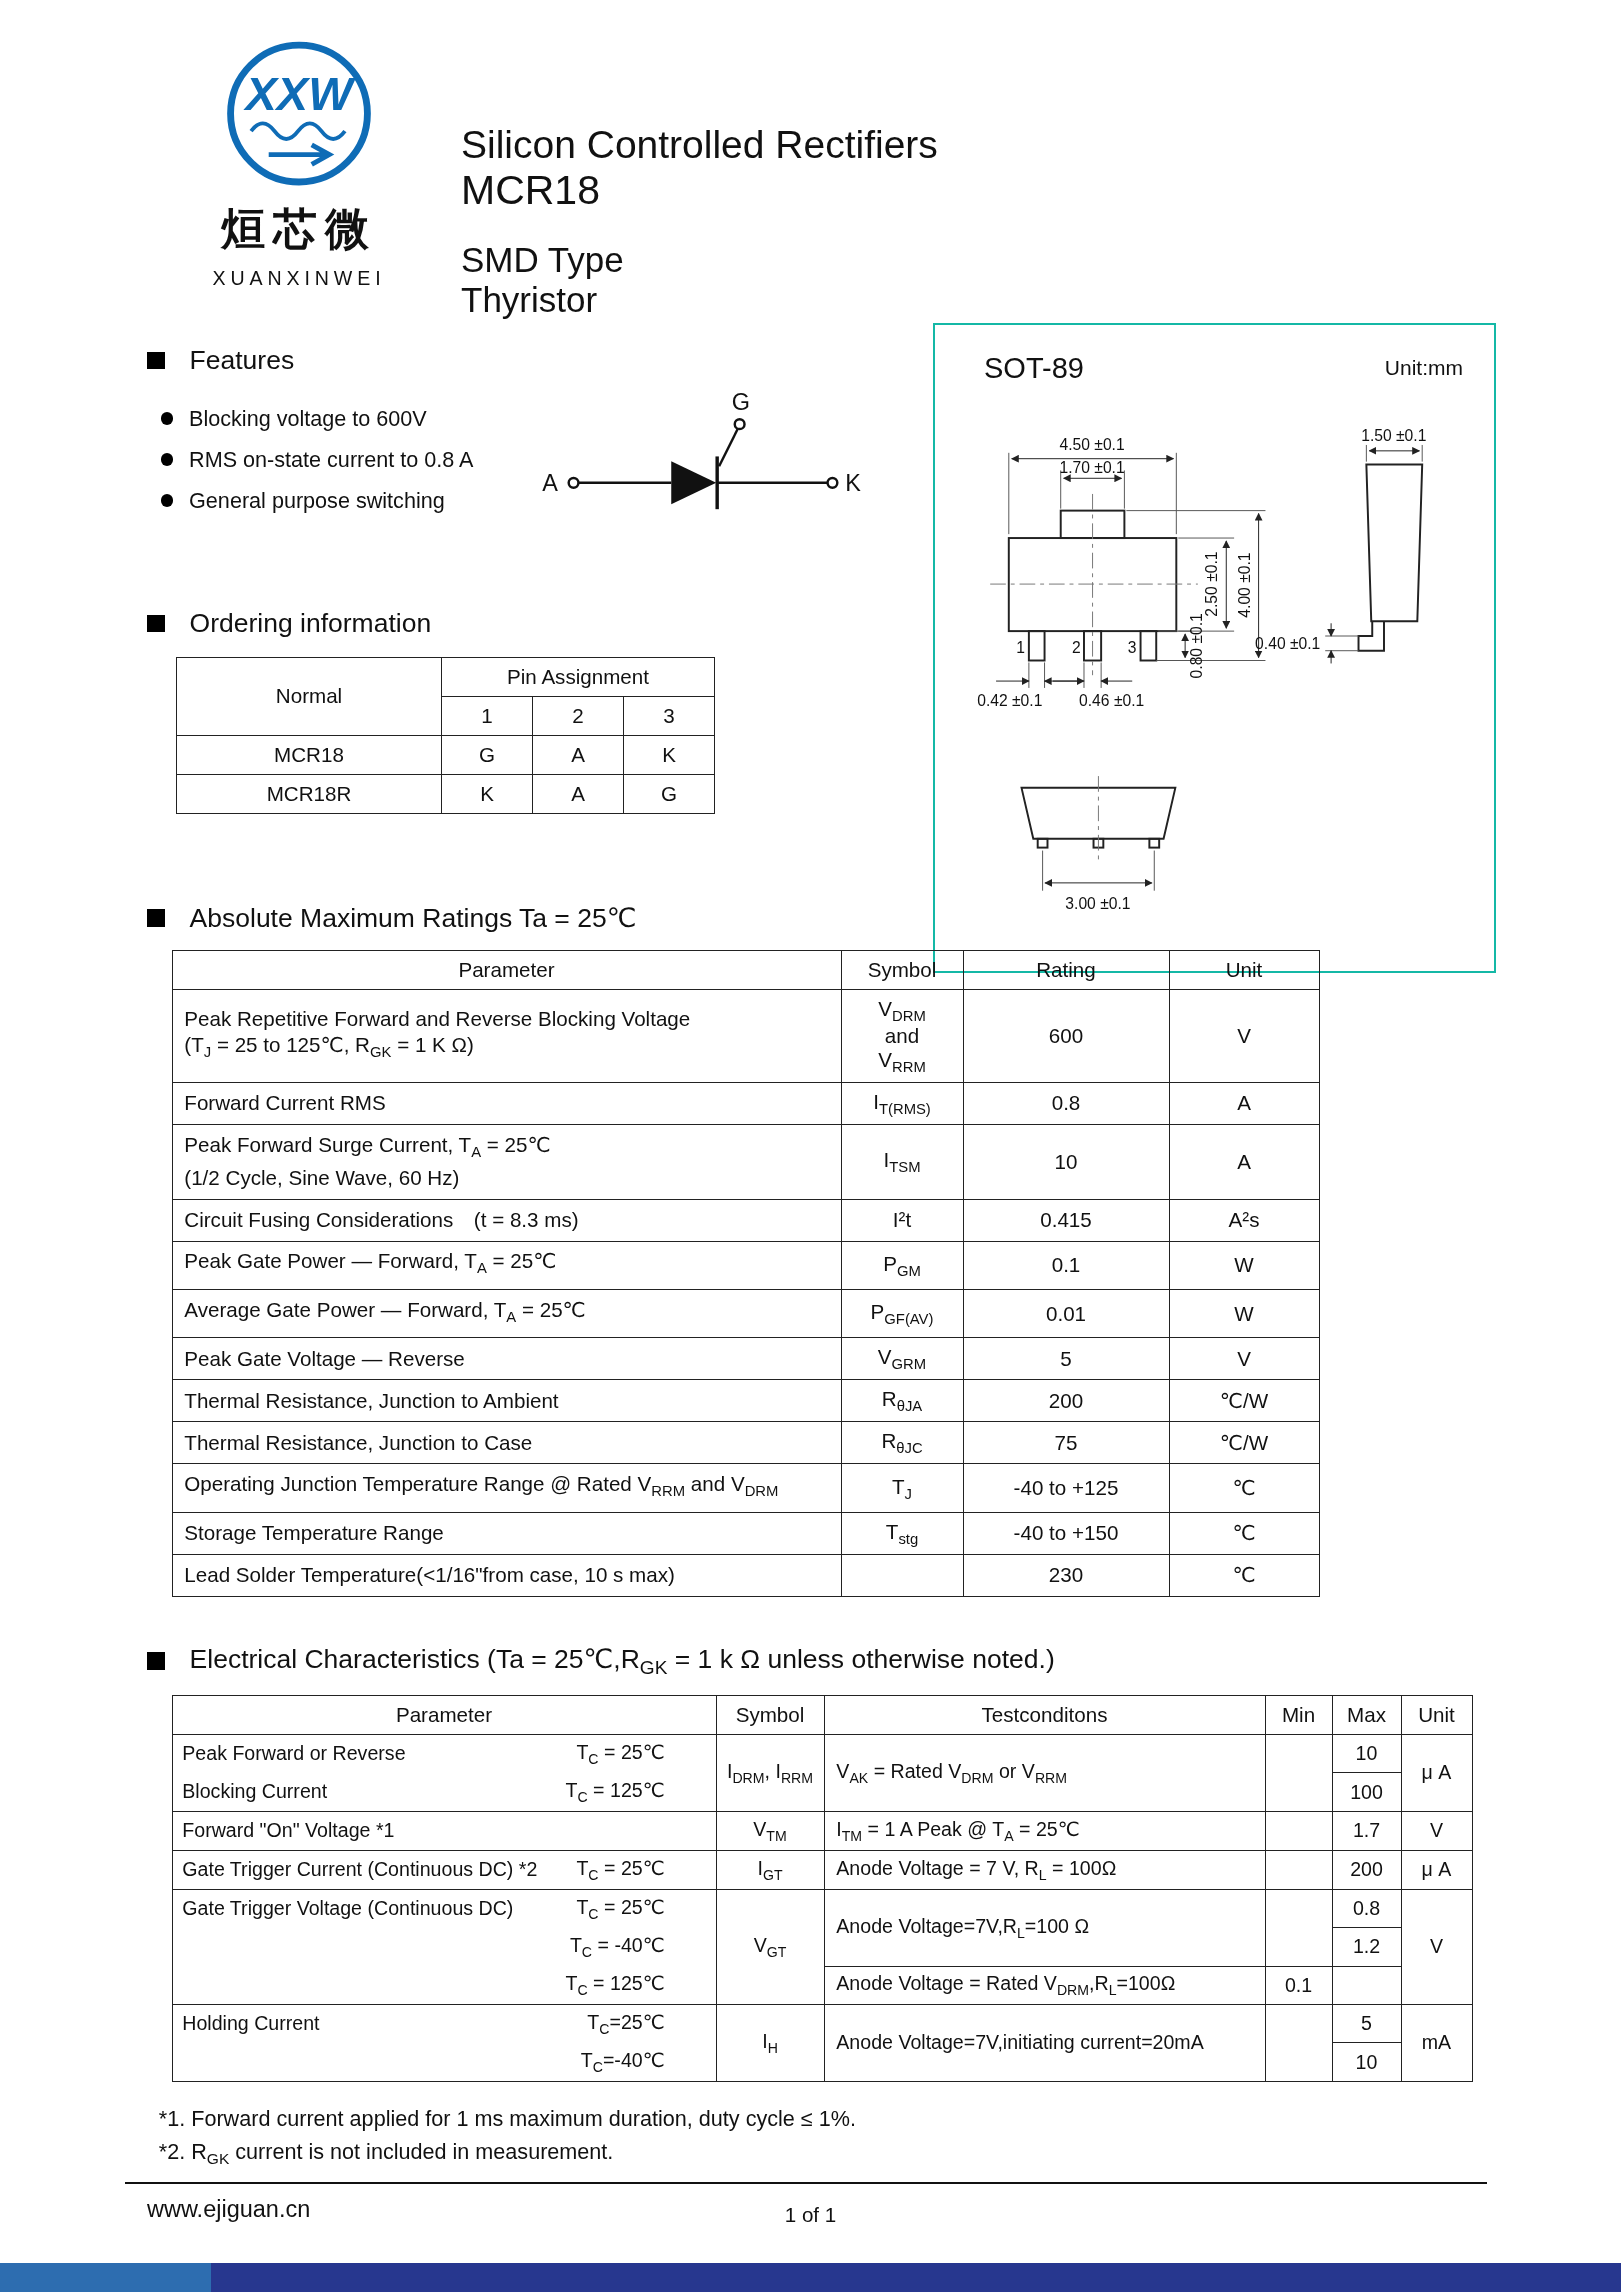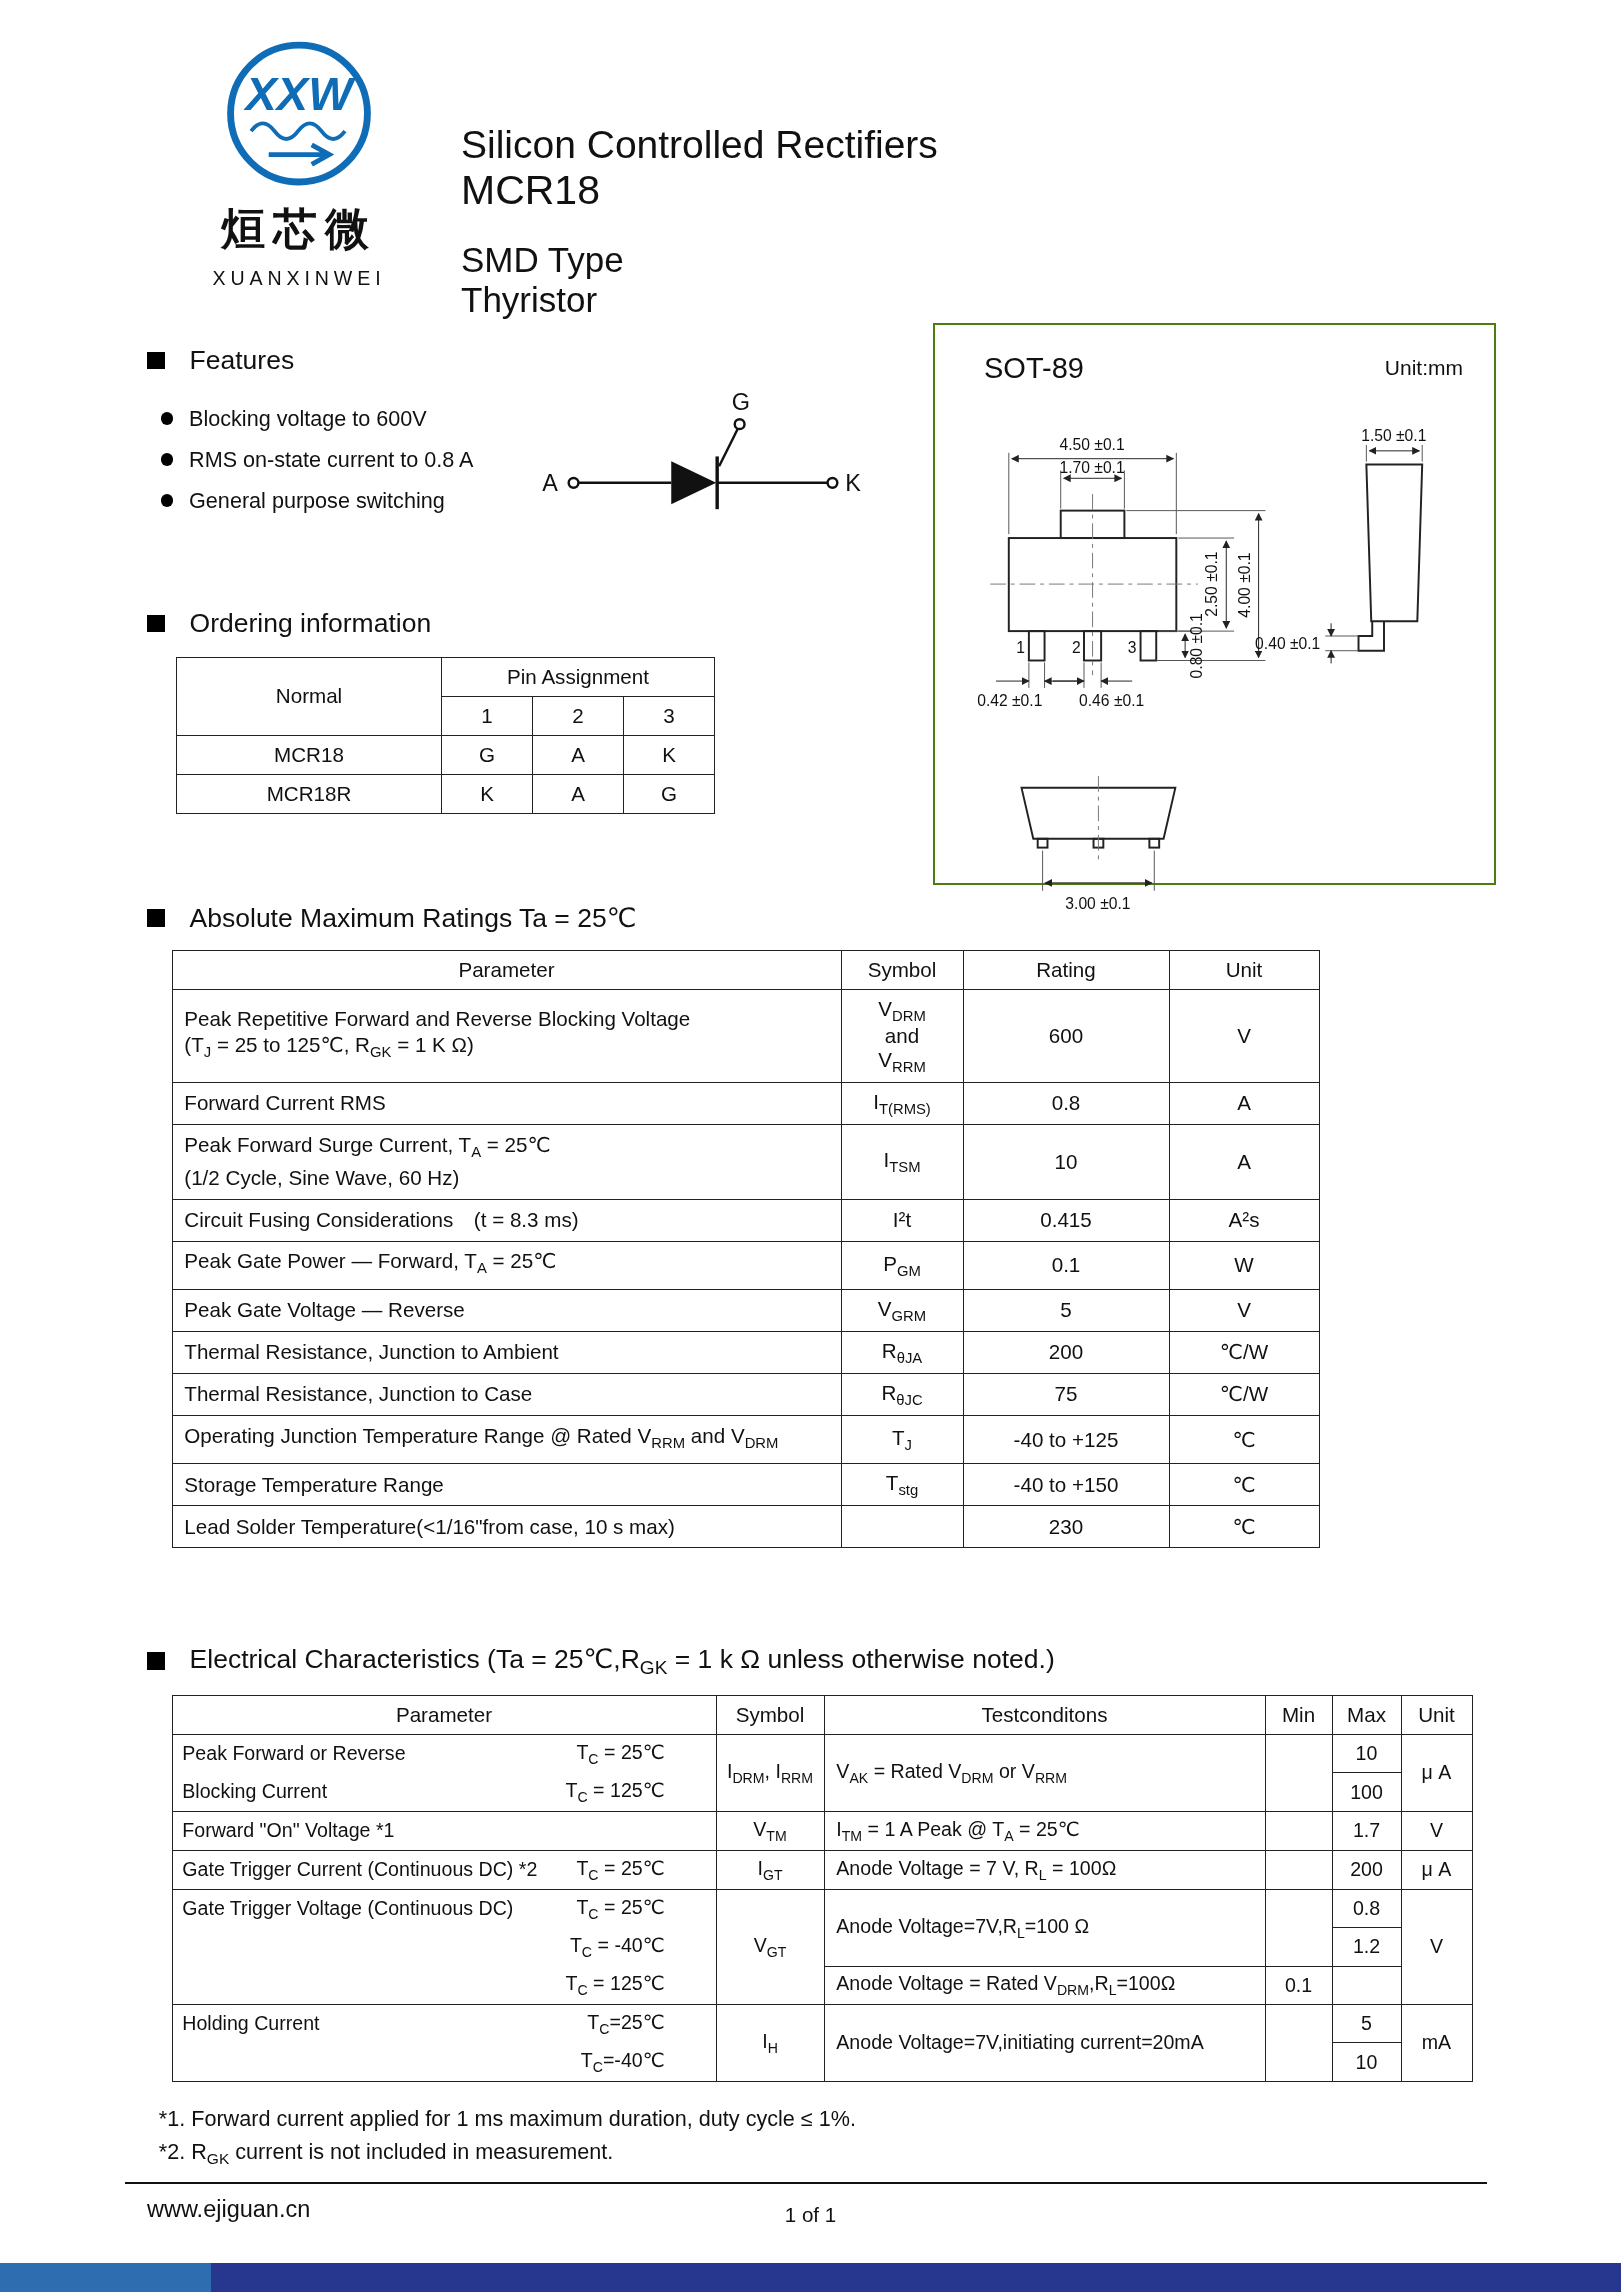--- a/index.html
+++ b/index.html
@@ -31,21 +31,21 @@
   
   .sec-features { left:147px; top:345px; width:647px; }
   .feat-list { margin-top:22px; margin-left:13.7px; }
   .feat { display:flex; align-items:center; gap:15.7px; height:41px; font-size:21.6px; }
   .dot { width:12.7px; height:12.7px; border-radius:50%; background:#000; flex:none; }
 
   
   .symbol-svg { left:534px; top:390px; }
 
   
-  .pkg { left:933px; top:323px; width:563px; height:562px; border:2px solid #4d7c0f; }
+  .pkg { left:933px; top:323px; width:563px; height:650px; border:2px solid #14b8a6; }
   .pkg-name { position:absolute; left:49px; top:27.4px; font-size:29px; }
   .pkg-unit { position:absolute; right:31px; top:31px; font-size:21px; }
   .pkg-svg { position:absolute; left:0; top:71px; }
   .dim { font-size:16px; fill:#111; }
   .pin-num { font-size:16px; fill:#111; }
 
   
   .sec-ordering { left:147px; top:608px; }
   .otable { margin-top:17.6px; margin-left:29px; width:538px; }
   .otable td { height:39px; text-align:center; font-size:20.6px; }
@@ -311,20 +311,28 @@
           <td>I²t</td>
           <td>0.415</td>
           <td>A²s</td>
         </tr>
         <tr>
           <td class="p">
             <div>Peak Gate Power — Forward, T<sub>A</sub> = 25℃</div>
           </td>
           <td>P<sub>GM</sub></td>
           <td>0.1</td>
+          <td>W</td>
+        </tr>
+        <tr>
+          <td class="p">
+            <div>Average Gate Power — Forward, T<sub>A</sub> = 25℃</div>
+          </td>
+          <td>P<sub>GF(AV)</sub></td>
+          <td>0.01</td>
           <td>W</td>
         </tr>
         <tr>
           <td class="p">
             <div>Peak Gate Voltage — Reverse</div>
           </td>
           <td>V<sub>GRM</sub></td>
           <td>5</td>
           <td>V</td>
         </tr>

